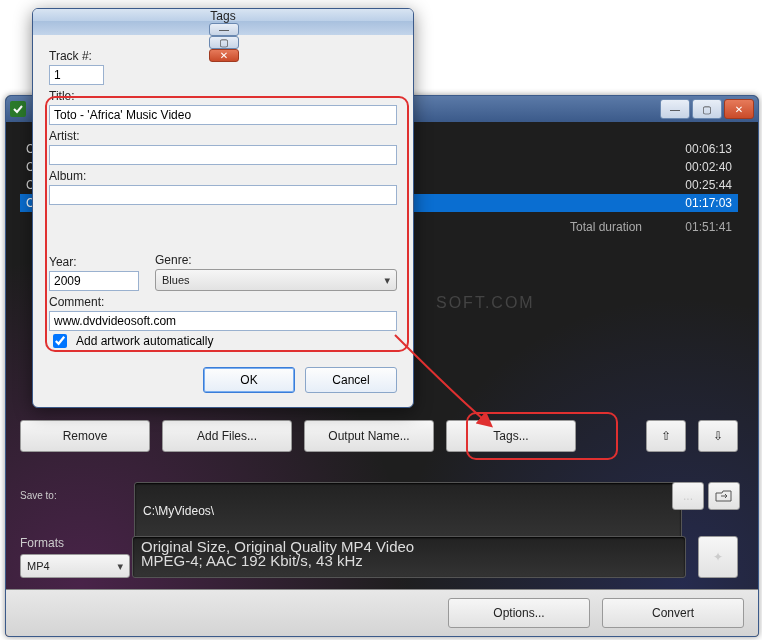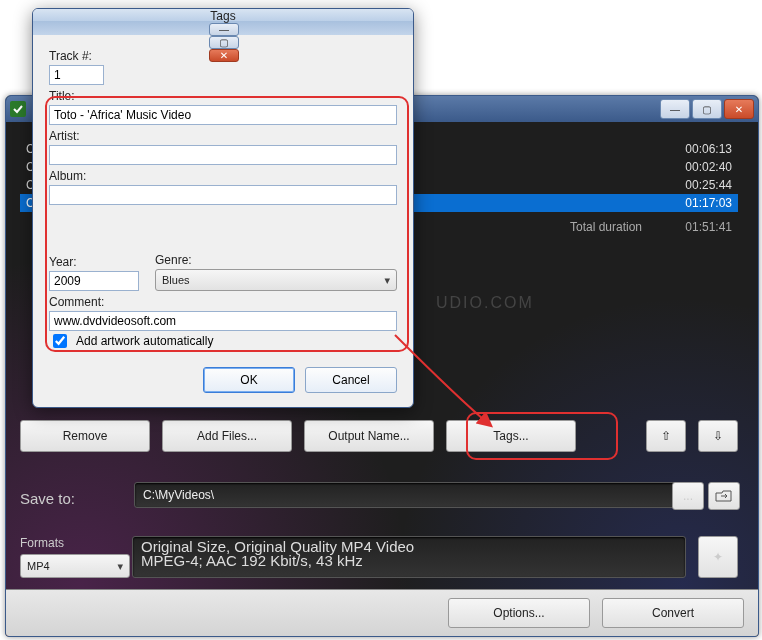--- a/index.html
+++ b/index.html
@@ -118,31 +118,31 @@
     display: flex; align-items: center; justify-content: center;
     font-size: 12px;
     color: #222;
     cursor: pointer;
   }
   .dbtn.wide { width: 128px; }
   .dbtn.icon { width: 38px; }
   .spacer-flex { flex: 1; }
 
   
-  .row-label { position: absolute; left: 14px; color: #ccc; font-size: 15px; }
+  .row-label { position: absolute; left: 14px; color: #ccc; font-size: 10px; }
   .save-label { top: 368px; }
   .path-box {
     position: absolute;
     left: 128px; top: 360px;
     width: 530px; height: 24px;
     background: linear-gradient(#222,#333);
     border: 1px solid #555;
     border-radius: 3px;
     color: #eee;
-    padding: 0 8px;
+    padding: 16px 8px;
     line-height: 24px;
     box-shadow: inset 0 1px 2px #000;
   }
   .small-btn {
     position: absolute;
     top: 360px;
     width: 30px; height: 26px;
     background: linear-gradient(#f6f6f6,#e2e2e2);
     border: 1px solid #999;
     border-radius: 3px;
@@ -319,21 +319,21 @@
         <span class="name">C:</span>
         <span class="dur">01:17:03</span>
       </div>
       <div class="file-row total-row">
         <span class="name">Total duration</span>
         <span class="dur">01:51:41</span>
       </div>
     </div>
 
     <div class="watermark">UDIO</div>
-    <div class="watermark2">UDIO.COM</div>
+    <div class="watermark2">SOFT.COM</div>
 
     <div class="btn-row">
       <div class="dbtn wide">Remove</div>
       <div class="dbtn wide">Add Files...</div>
       <div class="dbtn wide">Output Name...</div>
       <div class="dbtn wide">Tags...</div>
       <div class="spacer-flex"></div>
       <div class="dbtn icon">⇧</div>
       <div class="dbtn icon">⇩</div>
     </div>

